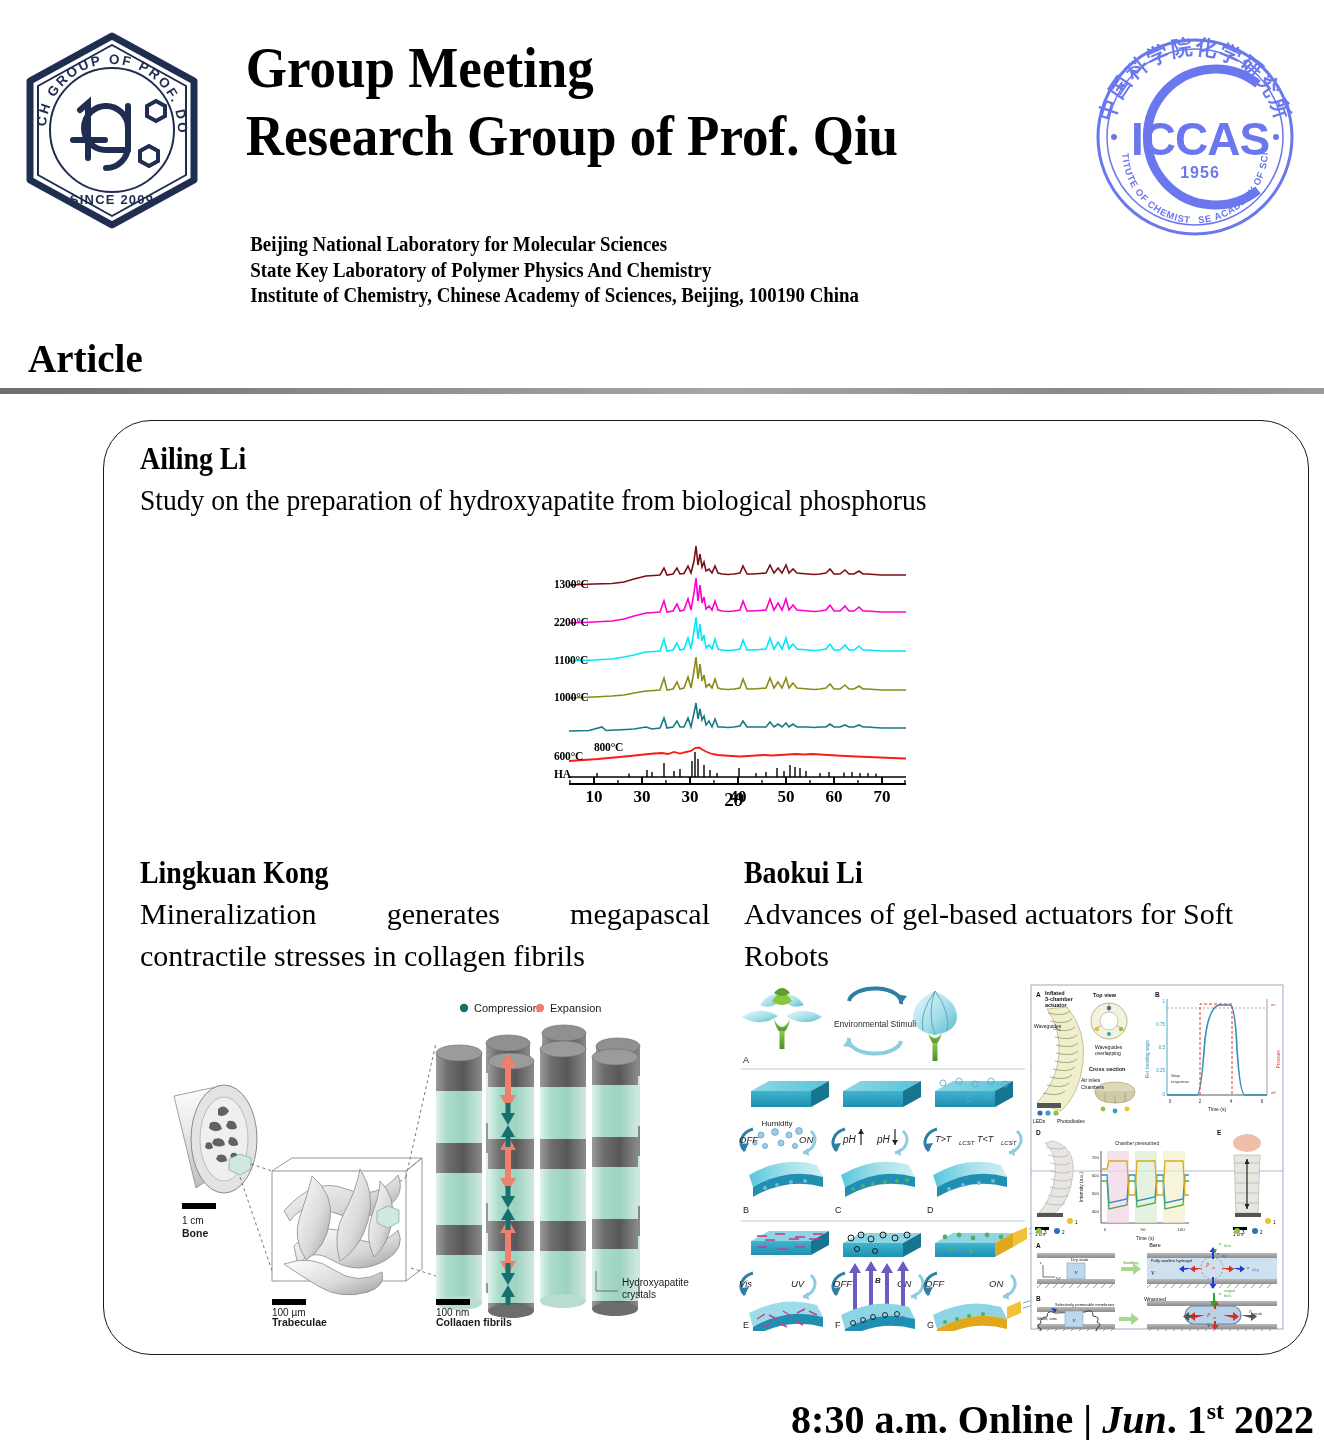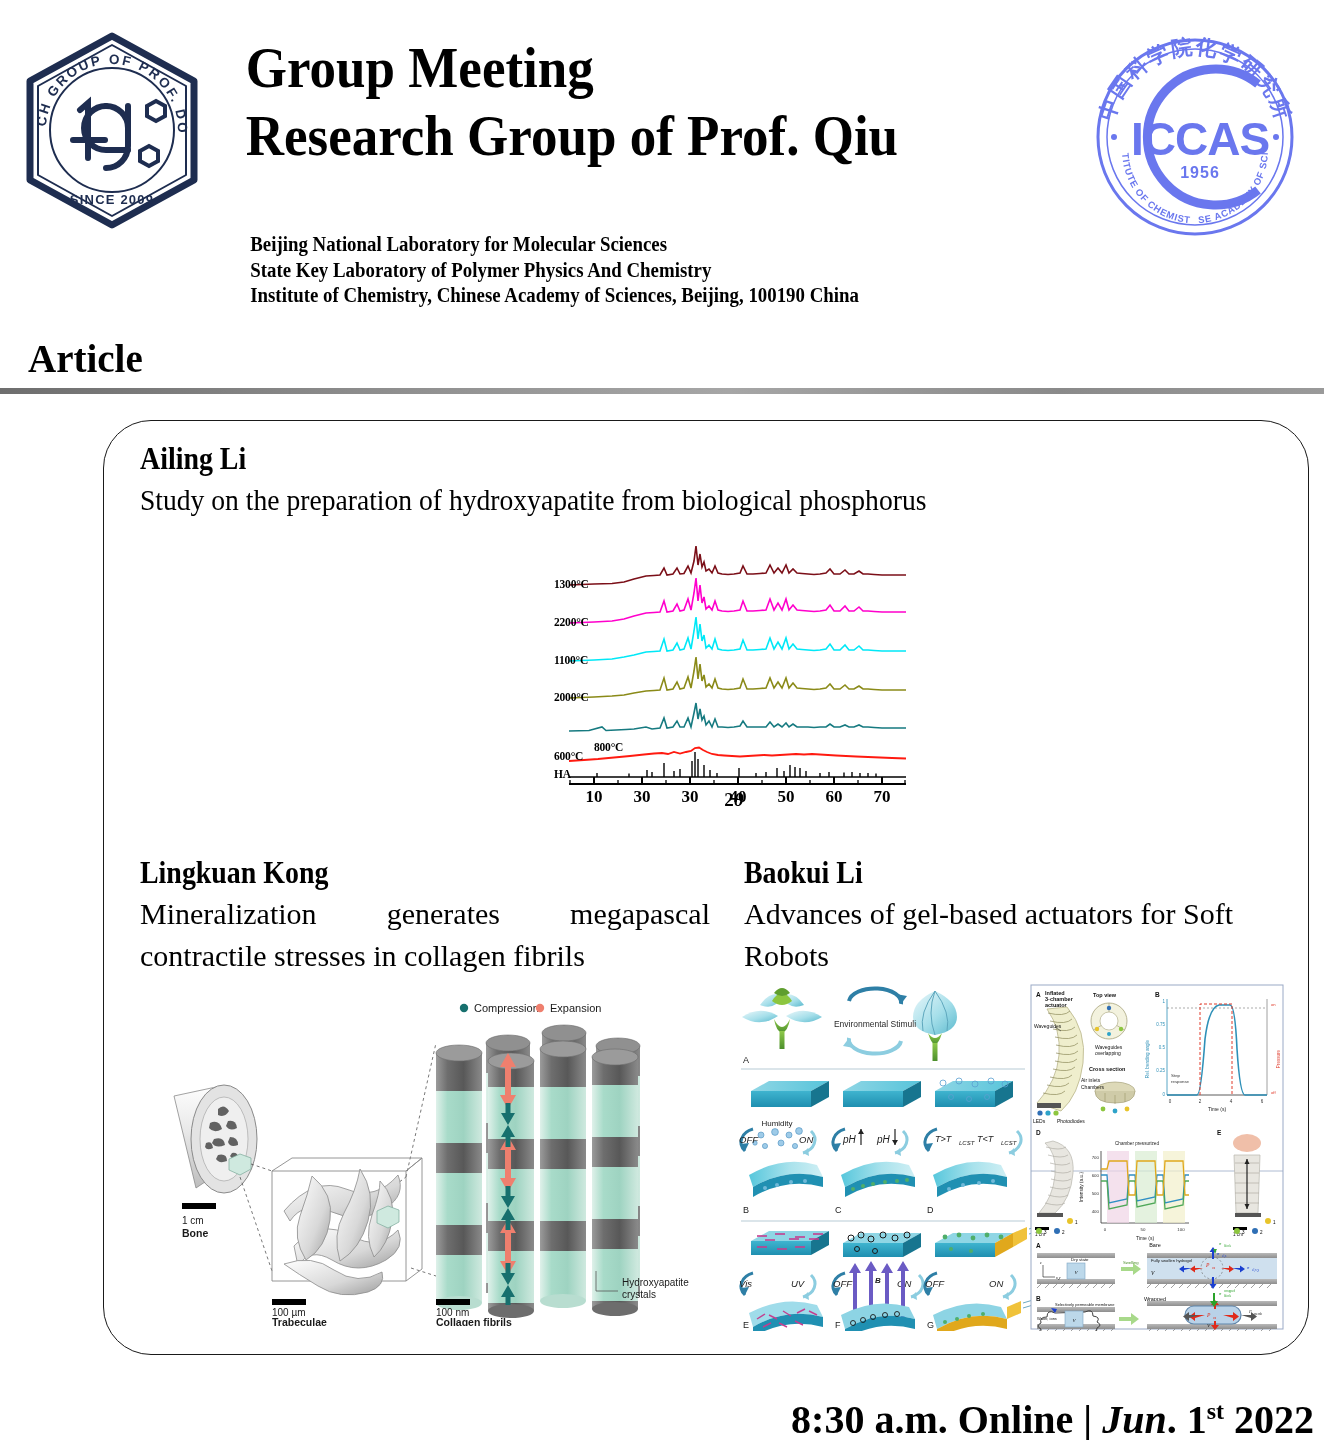--- a/index.html
+++ b/index.html
@@ -228,21 +228,21 @@
         <line x1="228" y1="263" x2="228" y2="259"></line>
         <line x1="276" y1="263" x2="276" y2="259"></line>
         <line x1="324" y1="263" x2="324" y2="259"></line>
         <line x1="371" y1="263" x2="371" y2="259"></line>
       </g>
     </svg>
 
     <div class="xrd-label" style="left:20px;top:57px;">1300°C</div>
     <div class="xrd-label" style="left:20px;top:95px;">2200°C</div>
     <div class="xrd-label" style="left:20px;top:133px;">1100°C</div>
-    <div class="xrd-label" style="left:20px;top:170px;">2000°C</div>
+    <div class="xrd-label" style="left:20px;top:170px;">1000°C</div>
     <div class="xrd-label" style="left:20px;top:220px;padding-left:40px;">800°C</div>
     <div class="xrd-label" style="left:20px;top:229px;">600°C</div>
     <div class="xrd-label" style="left:20px;top:247px;">HA</div>
 
     <div class="xrd-tick" style="left:60px;top:266px;">10</div>
     <div class="xrd-tick" style="left:108px;top:266px;">30</div>
     <div class="xrd-tick" style="left:156px;top:266px;">30</div>
     <div class="xrd-tick" style="left:204px;top:266px;">40</div>
     <div class="xrd-tick" style="left:252px;top:266px;">50</div>
     <div class="xrd-tick" style="left:300px;top:266px;">60</div>

